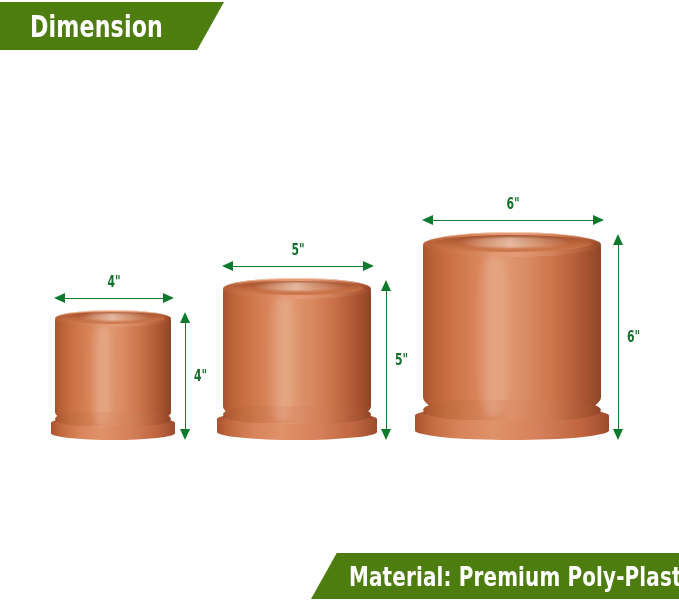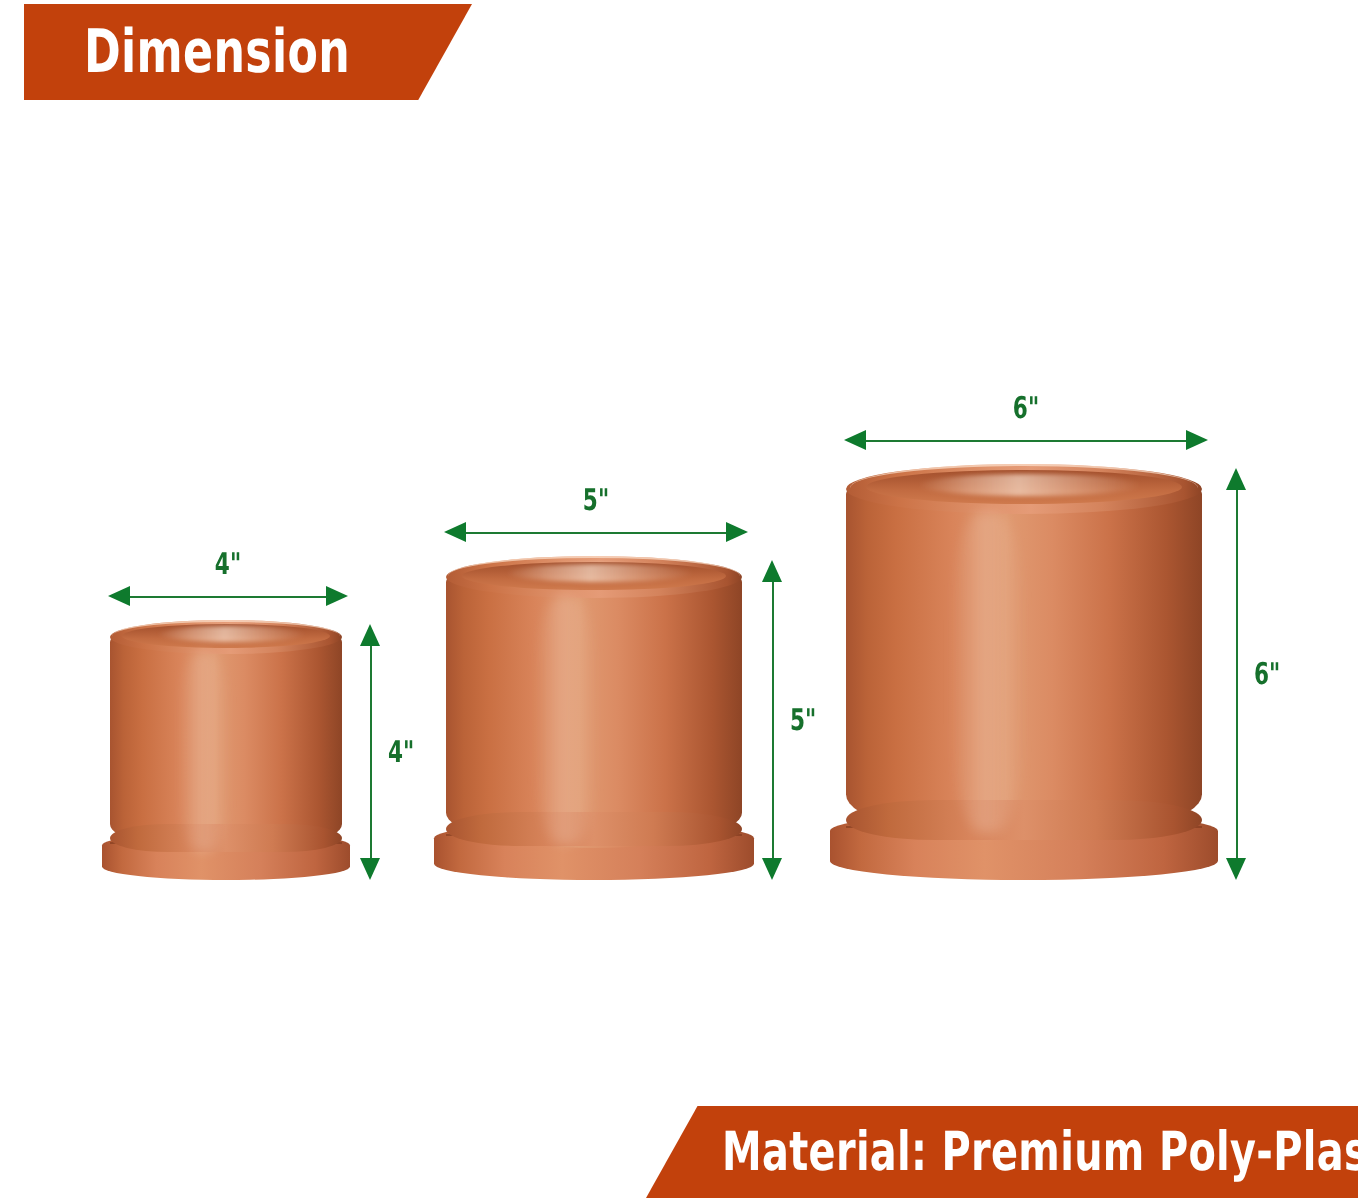--- a/index.html
+++ b/index.html
@@ -11,25 +11,24 @@
     width: 679px;
     height: 601px;
     position: relative;
     overflow: hidden;
     font-family: "Liberation Sans", sans-serif;
   }
 
   
   .banner {
     position: absolute;
-    background: #c2410c;
+    background: #4d7c0f;
     display: flex;
     align-items: center;
     box-sizing: border-box;
-    margin-left: 12px;
   }
   .banner-top {
     left: 0;
     top: 2px;
     width: 224px;
     height: 48px;
     padding-left: 30px;
     clip-path: polygon(0 0, 100% 0, 88% 100%, 0 100%);
   }
   .banner-bottom {

